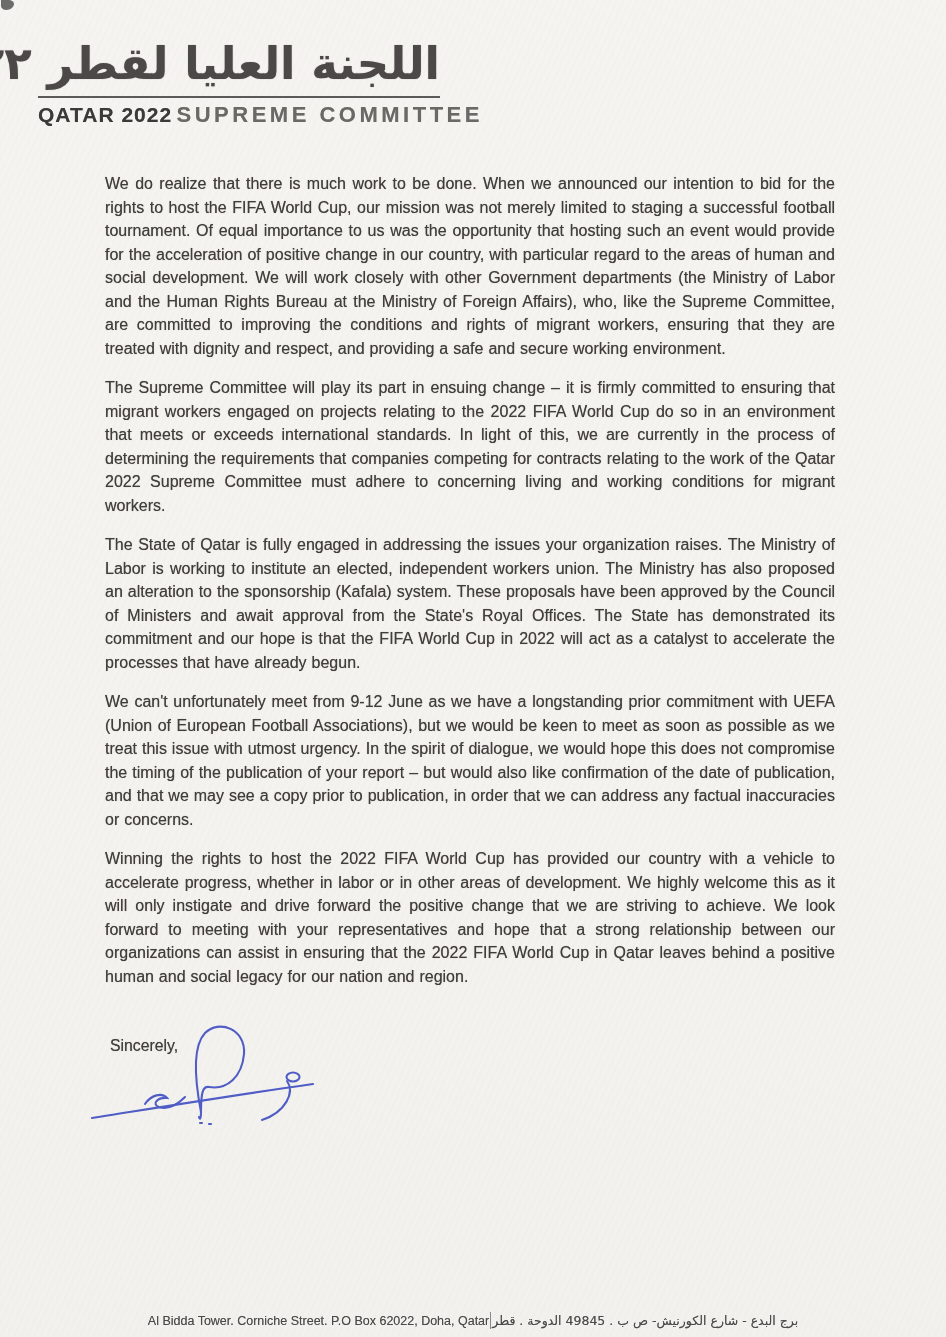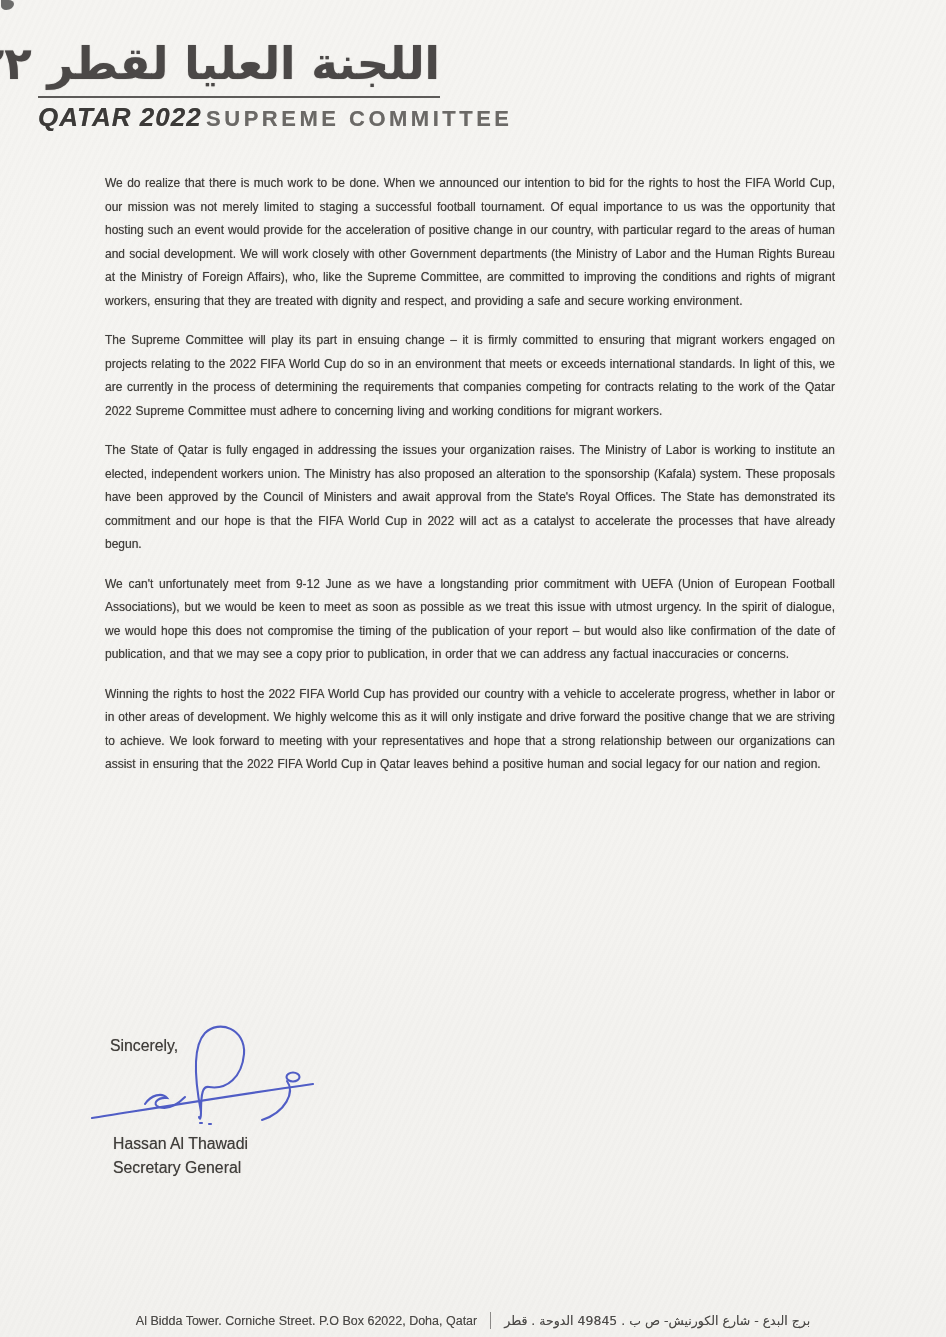--- a/index.html
+++ b/index.html
@@ -35,37 +35,36 @@
     border-bottom:2px solid #5c5a58;
     padding-bottom:4px;
     white-space:nowrap;
     text-shadow:0 0 1px rgba(90,85,80,.55);
   }
   .logo-english{
     padding-top:4px;
     white-space:nowrap;
   }
   .logo-en-bold{
-    font-weight:700;font-size:26px;color:#3c3a38;
+    font-weight:700;font-size:21px;color:#3c3a38;
     letter-spacing:1px;
     text-shadow:0 0 .6px rgba(70,70,70,.6);
-    font-style:italic;
   }
   .logo-en-light{
     font-weight:700;font-size:22px;color:#6b6966;
     letter-spacing:3.5px;
     text-shadow:0 0 .6px rgba(110,110,110,.5);
   }
   
   .body-text{
     position:absolute;left:105px;top:172px;width:742px;
   }
   .body-text p{
     margin:0 12px 16px 0;
-    font-size:12px;
+    font-size:16px;
     line-height:23.5px;
     text-align:justify;
     color:#403e3b;
     text-shadow:0 0 .7px rgba(85,82,78,.75);
     word-spacing:.5px;
   }
   
   .salutation{
     position:absolute;left:110px;top:1037px;
     font-size:15.8px;color:#403e3b;
@@ -76,21 +75,21 @@
   }
   .signatory{
     position:absolute;left:113px;top:1132px;
     font-size:15.8px;line-height:23.5px;color:#403e3b;
     text-shadow:0 0 .7px rgba(85,82,78,.75);
   }
   
   .footer{
     position:absolute;left:0;right:0;bottom:8px;
     display:flex;align-items:center;justify-content:center;
-    gap:13px;
+    gap:1px;
     font-size:12.5px;color:#4c4a48;
     text-shadow:0 0 .5px rgba(90,88,85,.6);
   }
   .footer-sep{
     width:1px;height:17px;background:#8a8886;
   }
   .footer-ar{
     direction:rtl;
     font-family:"DejaVu Sans",sans-serif;
     font-size:12.5px;
@@ -129,24 +128,20 @@
 
     <path d="M4,94 C55,86 140,72 225,60"></path>
 
     <ellipse cx="205" cy="53" rx="6.5" ry="4.5"></ellipse>
 
     <path d="M199,57 C207,68 198,88 174,96"></path>
 
     <path d="M112,99 l2,0 M121,100 l2,0"></path>
   </svg>
 
-  <div class="signatory">
-    <div>Hassan Al Thawadi</div>
-    <div>Secretary General</div>
-  </div>
 
   <div class="footer">
     <span>Al Bidda Tower. Corniche Street. P.O Box 62022, Doha, Qatar</span>
     <span class="footer-sep"></span>
     <span class="footer-ar" dir="rtl">برج البدع - شارع الكورنيش- ص ب . 49845 الدوحة . قطر</span>
   </div>
 
 </div>
 
 </body></html>

